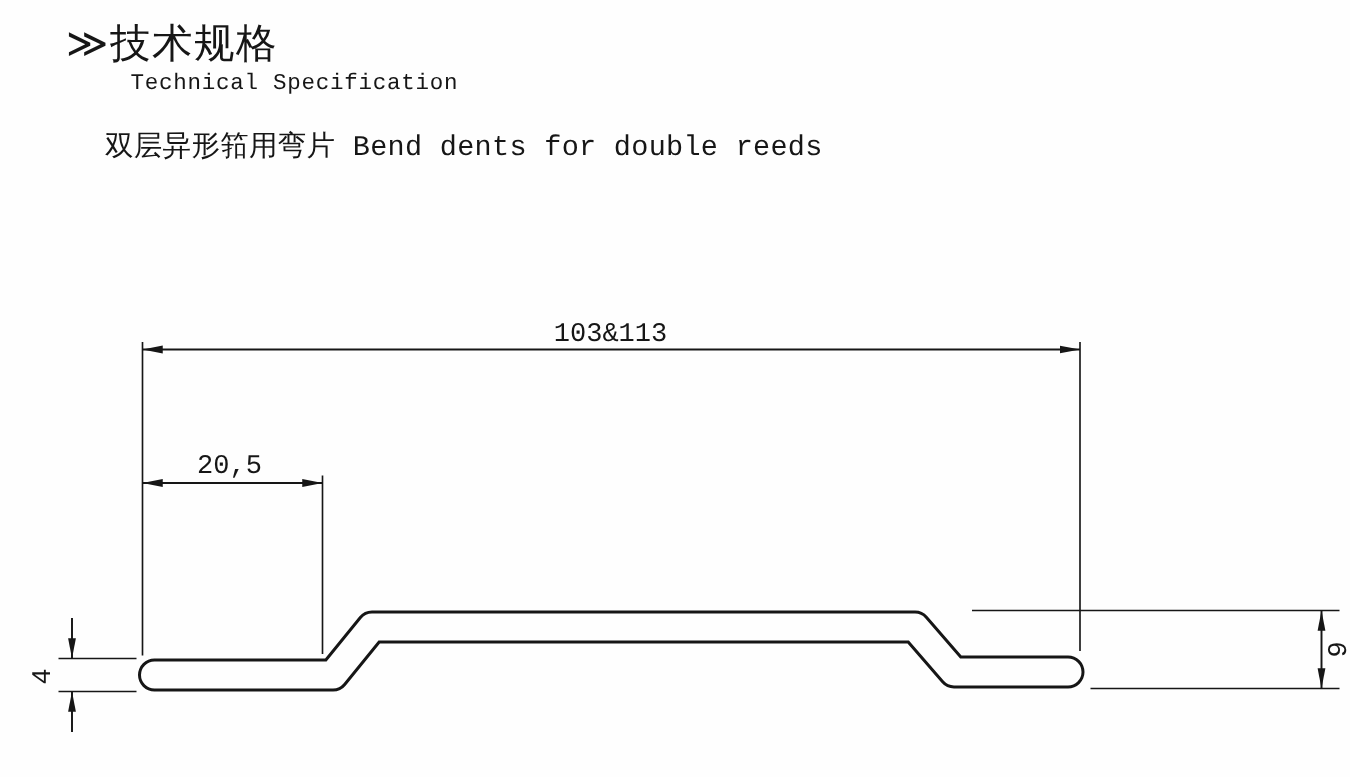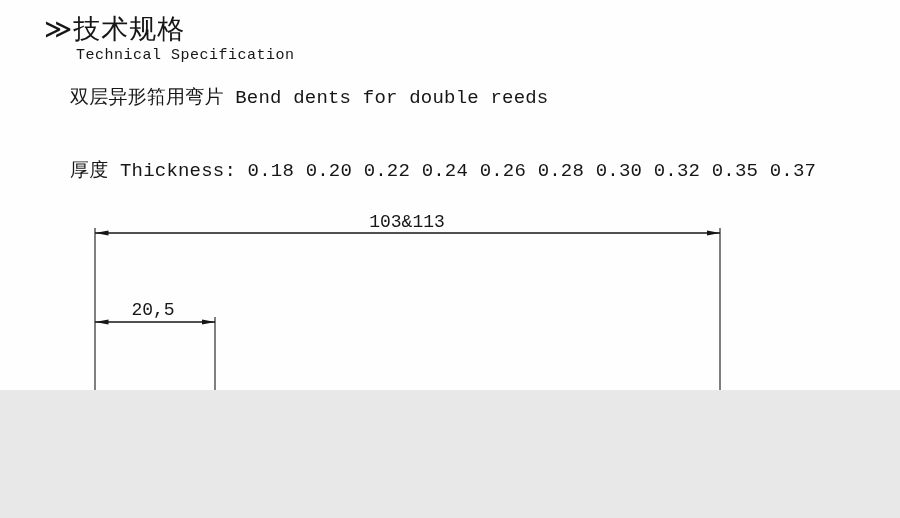--- a/index.html
+++ b/index.html
@@ -1,32 +1,32 @@
 <!DOCTYPE html>
 <html><head>
 <meta charset="utf-8">
 <style>
   html,body{margin:0;padding:0;background:#e8e8e8;}
   .page{
     position:relative;
-    width:900px;height:390px;
+    width:900px;height:518px;
     background:#fefefe;
     overflow:hidden;
     font-family:"Liberation Mono","DejaVu Sans Mono",monospace;
     color:#161616;
   }
   .abs{position:absolute;white-space:pre;}
   .title{
     left:44px;top:11px;
     font-size:27px;
     font-family:"DejaVu Sans",sans-serif;
     letter-spacing:1px;
   }
   .subtitle{
-    left:76px;top:47px;
+    left:87px;top:47px;
     font-size:15px;
     letter-spacing:0.5px;
   }
   .spec-line{
     left:70px;
     font-size:19px;
     letter-spacing:0.2px;
   }
   .spec-product{top:84px;}
   .spec-length{top:121px;}
@@ -40,21 +40,20 @@
 </style>
 </head>
 <body>
 
 <div class="page">
 
   <div class="abs title">≫技术规格</div>
   <div class="abs subtitle">Technical Specification</div>
 
   <div class="abs spec-line spec-product">双层异形筘用弯片 Bend dents for double reeds</div>
-  <div class="abs spec-line spec-thickness">厚度 Thickness: 0.18 0.20 0.22 0.24 0.26 0.28 0.30 0.32 0.35 0.37</div>
 
   <svg class="drawing" width="900" height="518" viewBox="0 0 900 518" aria-hidden="true">
     <defs>
       <marker id="arr" viewBox="0 0 14 8" markerWidth="14" markerHeight="8" refX="13.5" refY="4" orient="auto-start-reverse" markerUnits="userSpaceOnUse">
         <path d="M0 1.4 L13.5 4 L0 6.6 Z" fill="#161616"></path>
       </marker>
     </defs>
 
     <g>
       <path class="strip-outer" d="M103 450 H222 L248 418 H610 L636 448 H712"></path>

